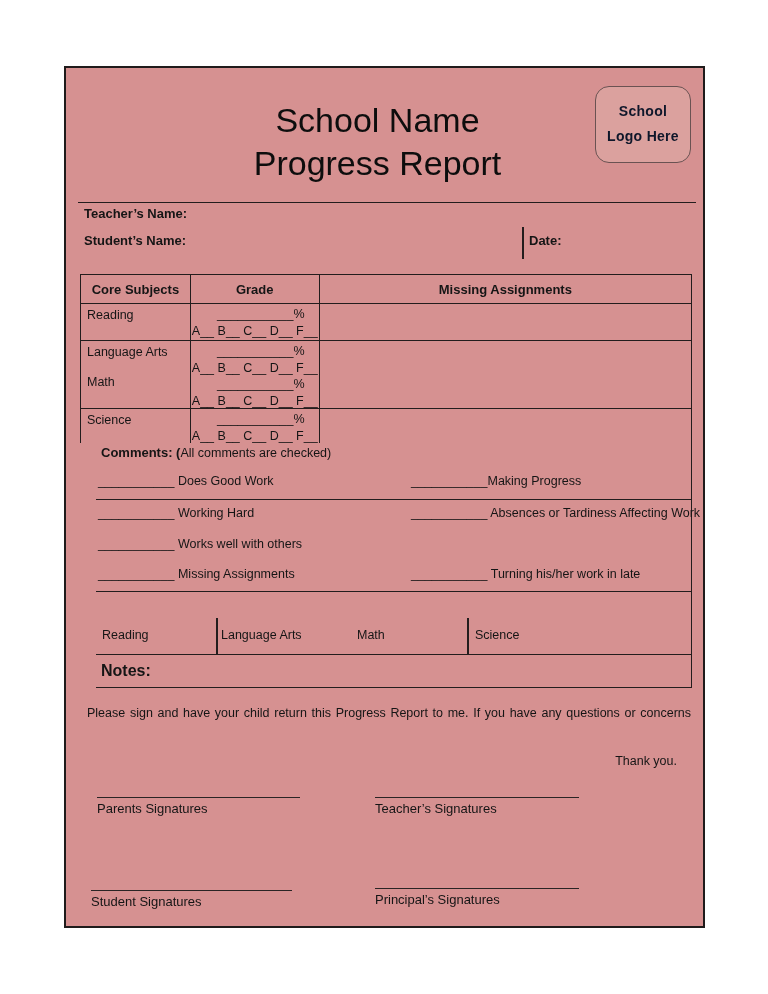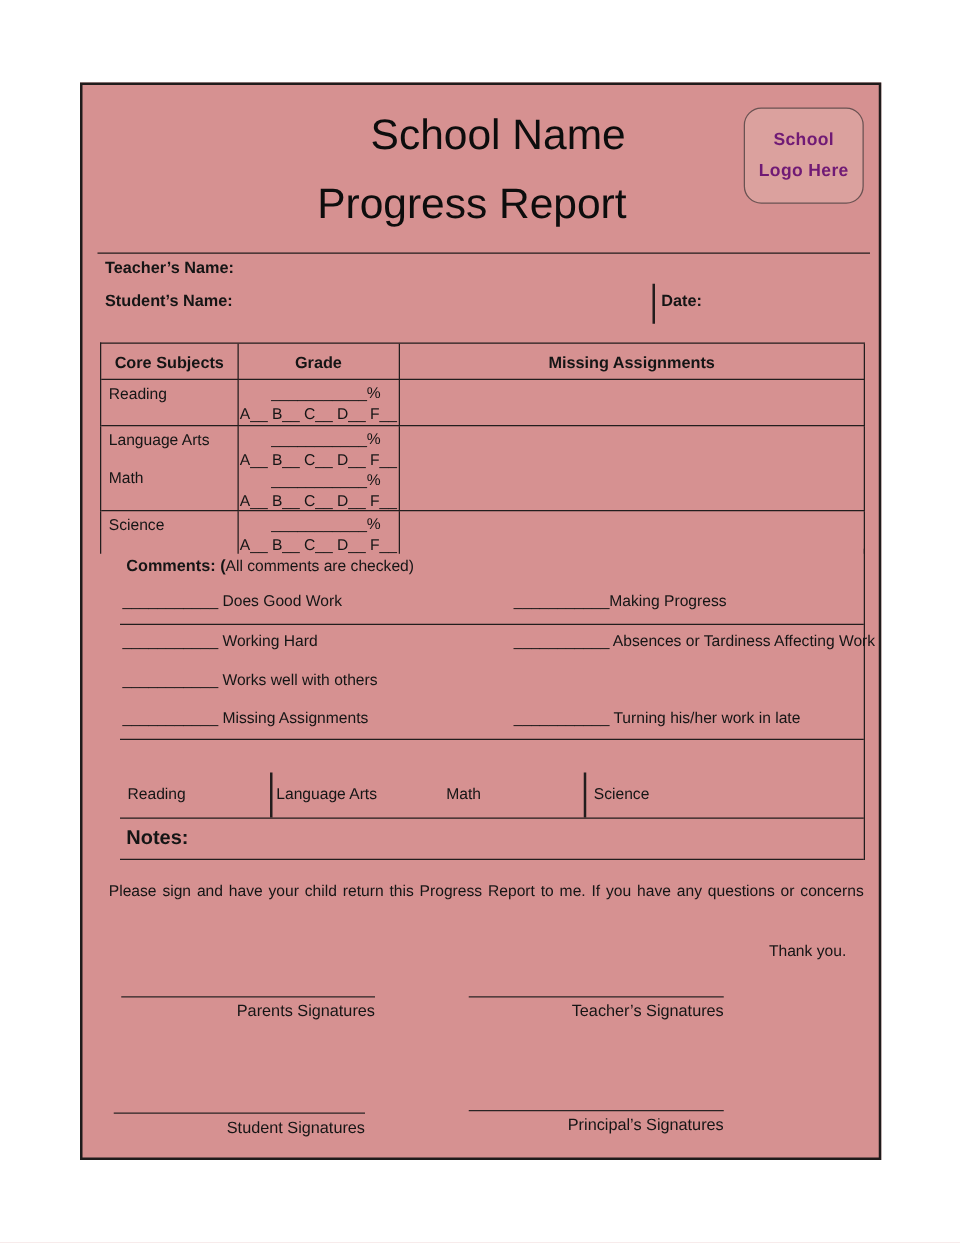--- a/index.html
+++ b/index.html
@@ -3,26 +3,26 @@
 <meta charset="utf-8">
 <style>
   html,body{margin:0;padding:0;background:#ffffff;width:768px;height:994px;
     font-family:"Liberation Sans","DejaVu Sans",sans-serif;color:#151515;}
   .page{position:relative;width:768px;height:994px;background:#ffffff;overflow:hidden;}
   .sheet{position:absolute;left:64px;top:66px;width:641px;height:862px;
     background:#d69191;border:2px solid #1f1b1b;box-sizing:border-box;}
   
   .title{position:absolute;left:0;width:100%;text-align:center;padding-right:14px;
     box-sizing:border-box;font-size:34px;line-height:40px;color:#0d0d0d;}
-  .title1{top:20px;margin-left:21px;}
+  .title1{top:32px;}
   .title2{top:75px;}
   .logo-box{position:absolute;left:529px;top:18px;width:96px;height:77px;
     background:#dba19e;border:1.2px solid #6a5252;border-radius:14px;
     text-align:center;box-sizing:border-box;padding-top:12px;}
-  .logo-box div{font-size:14px;font-weight:700;line-height:25px;color:#701a75;letter-spacing:.3px;}
+  .logo-box div{font-size:14px;font-weight:700;line-height:25px;color:#0f172a;letter-spacing:.3px;}
   .rule{position:absolute;left:12px;top:134px;width:618px;border-top:1.6px solid #231d1d;}
   .lbl{position:absolute;font-size:13px;font-weight:700;}
   .teacher{left:18px;top:138px;}
   .student{left:18px;top:165px;}
   .date{left:463px;top:165px;}
   .vline{position:absolute;width:1.5px;background:#231d1d;}
   .date-div{left:456px;top:159px;height:32px;}
   
   .gtable{position:absolute;left:14px;top:206px;width:612px;font-size:12.5px;}
   .trow{display:flex;border-left:1.5px solid #231d1d;box-sizing:border-box;}
@@ -50,21 +50,21 @@
   .chead{left:5px;top:6px;}
   .chead .b{font-weight:700;font-size:13px;}
   .notes{left:5px;top:7px;font-weight:700;font-size:16px;}
   .sdiv{top:26px;height:36px;}
   
   .para{position:absolute;left:21px;top:634px;width:604px;font-size:12.5px;line-height:23px;}
   .jline{text-align:justify;text-align-last:justify;}
   .thanks{position:absolute;right:26px;top:686px;font-size:12.5px;}
   .sig{position:absolute;}
   .sig-line{border-top:1.5px solid #2a2424;height:0;}
-  .sig-label{text-align:right;margin-top:3px;font-size:13px;}
+  .sig-label{text-align:left;margin-top:3px;font-size:13px;}
   .sg1{left:31px;top:729px;width:203px;}
   .sg2{left:309px;top:729px;width:204px;}
   .sg3{left:25px;top:822px;width:201px;}
   .sg4{left:309px;top:820px;width:204px;}
 </style>
 </head>
 <body>
 
 <div class="page">
   <div class="sheet">

